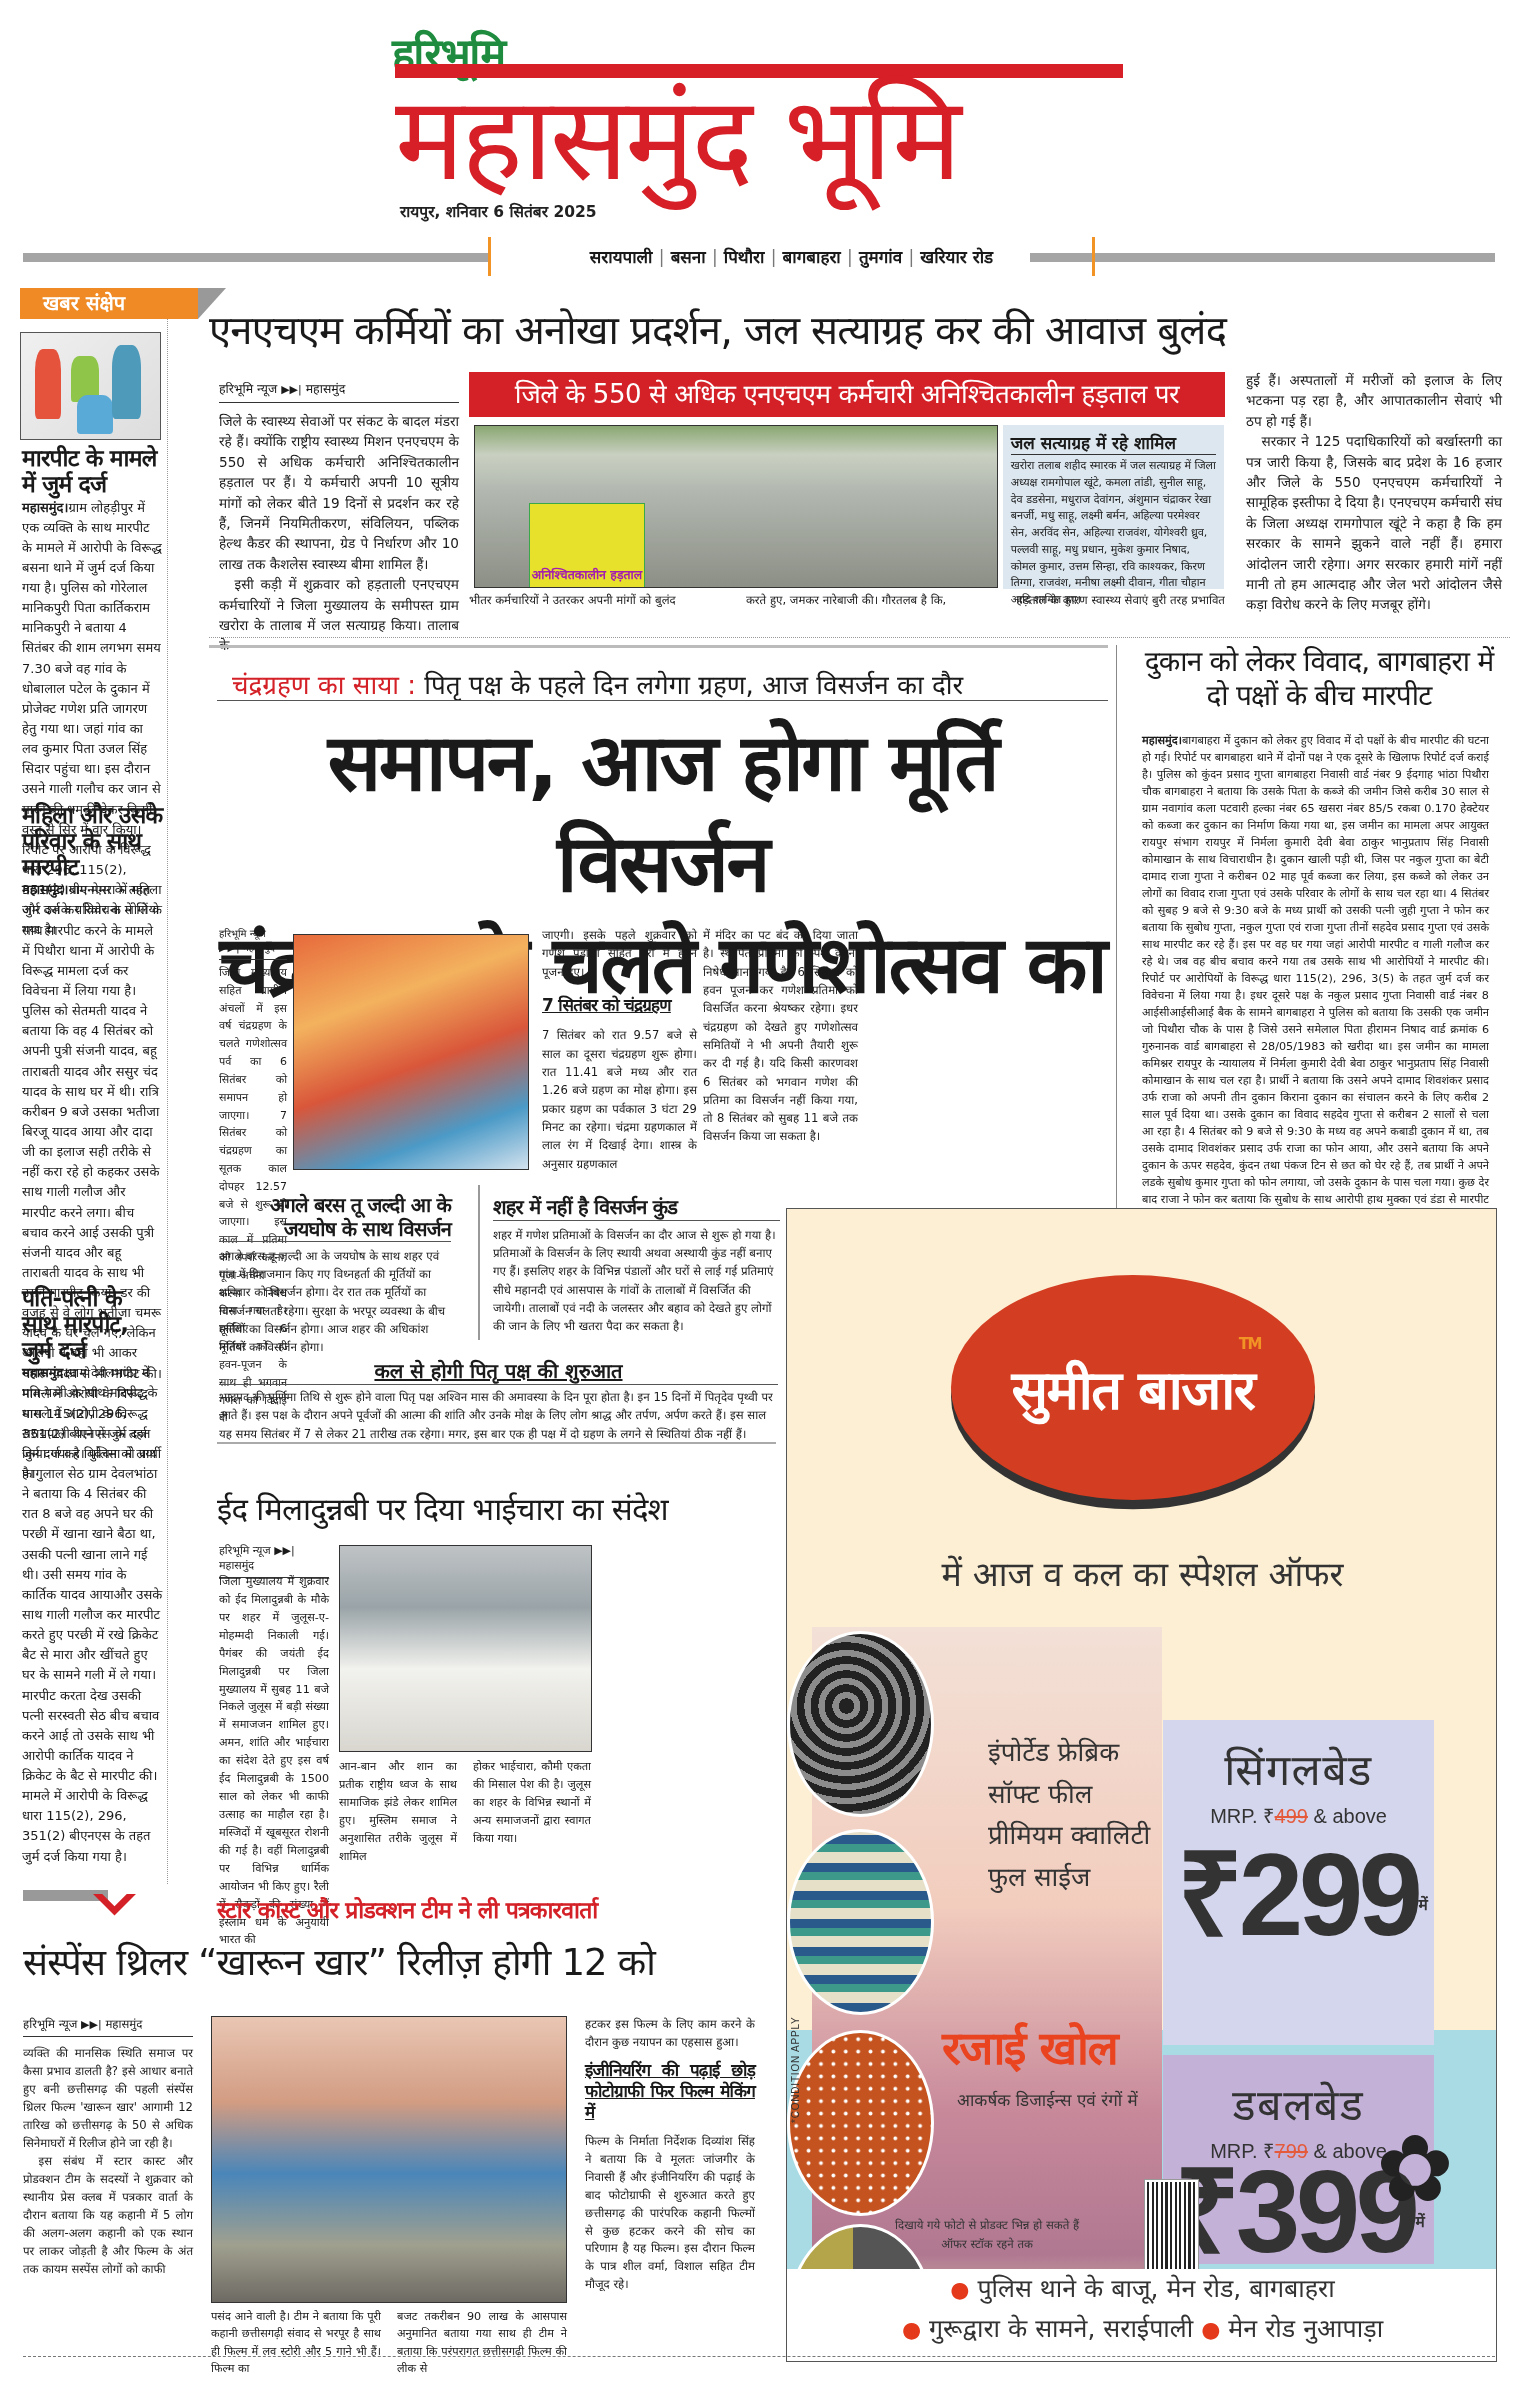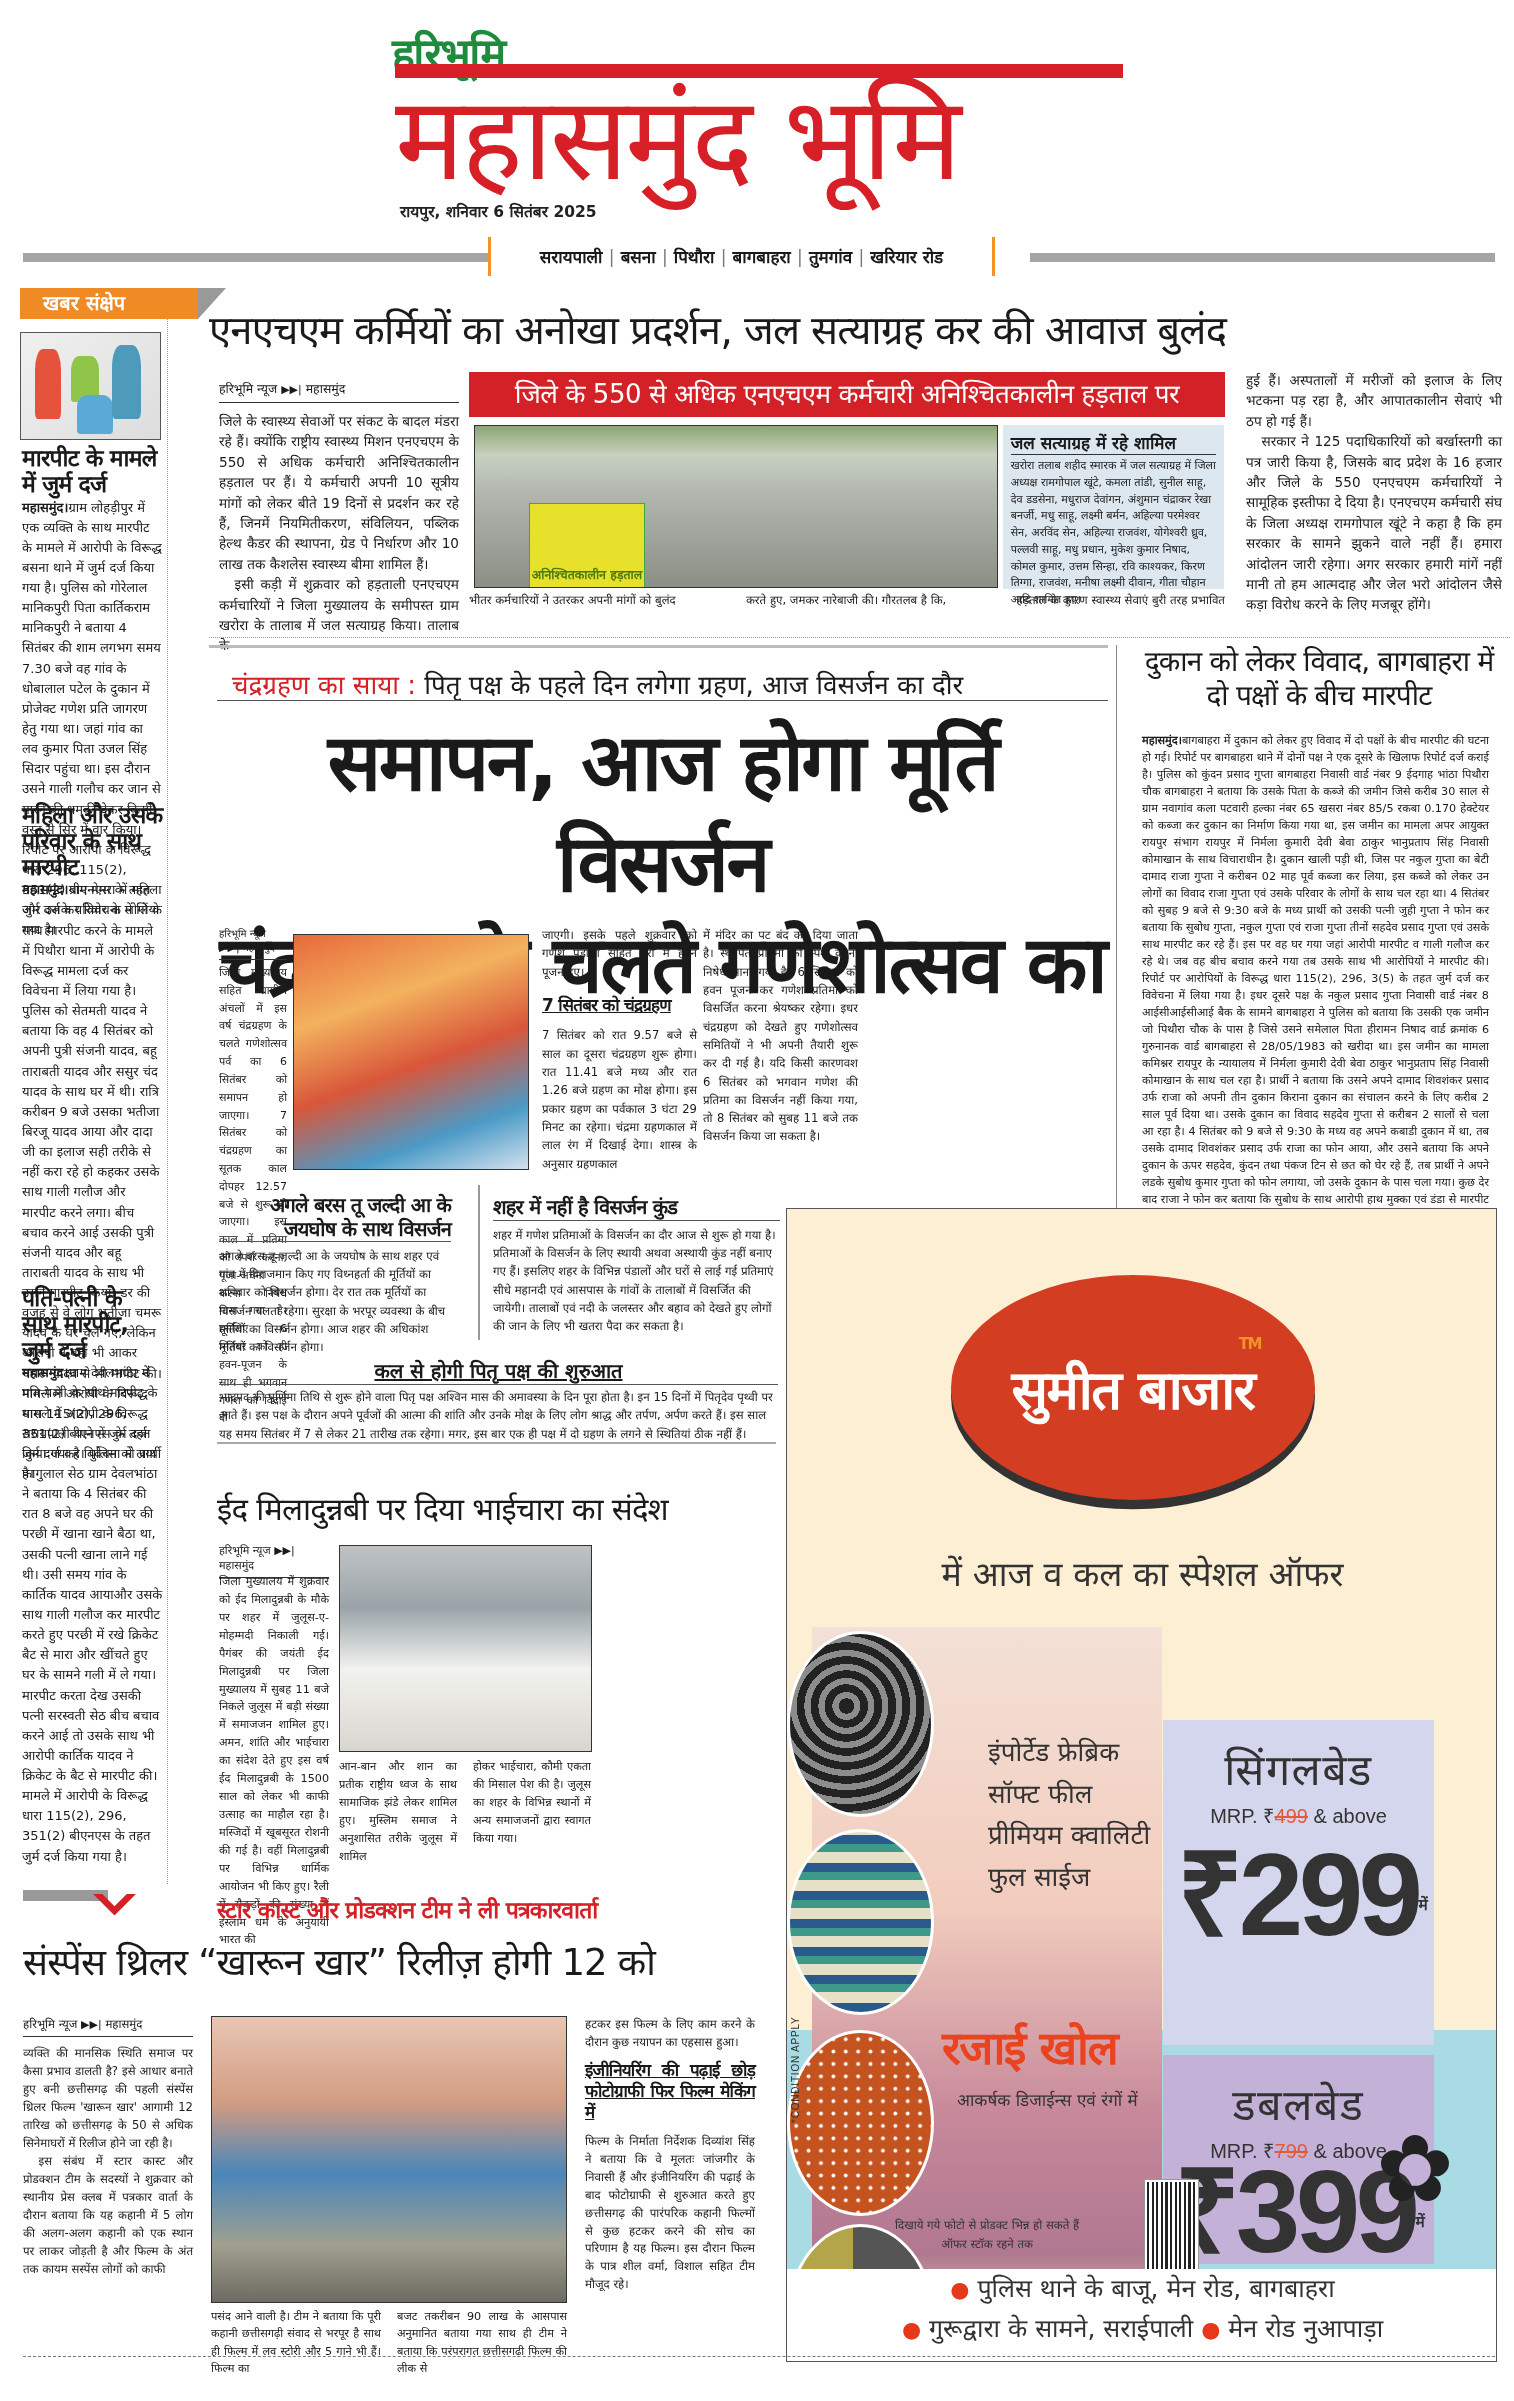--- a/index.html
+++ b/index.html
@@ -4,21 +4,21 @@
 <style>
   * { box-sizing: border-box; margin: 0; padding: 0; }
   body { width: 1514px; height: 2401px; background: #fff; font-family: "DejaVu Sans", sans-serif; color: #1a1a1a; position: relative; overflow: hidden; }
   .abs { position: absolute; }
   
   #brand-small { left: 392px; top: 23px; font-size: 43px; font-weight: bold; color: #1e8b3e; font-family: Liberation Mono, monospace; letter-spacing: -1.5px; }
   #brand-big { left: 395px; top: 64px; font-size: 116px; color: #d61f26; font-family: "DejaVu Sans", sans-serif; letter-spacing: -3.1px; line-height: 1; border-top: 14px solid #d61f26; padding-top: 3.1px; width: 728px; white-space: nowrap; }
   #dateline { left: 400px; top: 200px; font-size: 15.5px; font-weight: bold; color: #222; }
   #rule-left { left: 23px; top: 253px; width: 465px; height: 9.3px; background: #a5a5a5; }
   #rule-right { left: 1030px; top: 253px; width: 465px; height: 9.3px; background: #a5a5a5; }
-  #editions { left: 488px; top: 237px; width: 507px; height: 39px; display: flex; align-items: center; justify-content: center; gap: 6.2px; font-size: 17px; font-weight: bold; border-left: 3.1px solid #f29425; border-right: 3.1px solid #f29425; }
+  #editions { left: 488px; top: 237px; width: 607px; height: 39px; display: flex; align-items: center; justify-content: center; gap: 6.2px; font-size: 17px; font-weight: bold; border-left: 3.1px solid #f29425; border-right: 3.1px solid #f29425; }
   #editions span.sep { color: #777; font-weight: normal; }
   
   .vsep { width: 0; border-left: 1.5px dotted #999; }
   #brief-tab { left: 20px; top: 288px; width: 178px; height: 31px; background: #f08a24; color: #fff; font-size: 20px; font-weight: bold; padding-left: 23px; line-height: 31px; }
   #brief-tab::after { content:""; position:absolute; right:-28px; top:0; border-left: 28px solid #999; border-bottom: 31px solid transparent; }
   #brief-img { left: 20px; top: 332px; width: 141px; height: 108px; border: 0.8px solid #555; background: linear-gradient(135deg,#f0f0f0,#ddd); overflow: hidden; }
   .fig { position:absolute; border-radius: 30% 30% 10% 10%; }
   .brief-head { font-size: 23px; font-weight: bold; line-height: 1.12; letter-spacing: -0.8px; }
   .brief-body { font-size: 13px; line-height: 1.55; }
   .brief-body b { font-weight: bold; }
@@ -131,21 +131,21 @@
   <span>हरिभूमि न्यूज</span>
   <span class="arrow">▶▶|</span>
   <span>महासमुंद</span>
 </div>
 <div class="abs col-text" style="left:219px;top:411px;width:240px;">
   <p>जिले के स्वास्थ्य सेवाओं पर संकट के बादल मंडरा रहे हैं। क्योंकि राष्ट्रीय स्वास्थ्य मिशन एनएचएम के 550 से अधिक कर्मचारी अनिश्चितकालीन हड़ताल पर हैं। ये कर्मचारी अपनी 10 सूत्रीय मांगों को लेकर बीते 19 दिनों से प्रदर्शन कर रहे हैं, जिनमें नियमितीकरण, संविलियन, पब्लिक हेल्थ कैडर की स्थापना, ग्रेड पे निर्धारण और 10 लाख तक कैशलेस स्वास्थ्य बीमा शामिल हैं।</p>
   <p style="text-indent:15.5px">इसी कड़ी में शुक्रवार को हड़ताली एनएचएम कर्मचारियों ने जिला मुख्यालय के समीपस्त ग्राम खरोरा के तालाब में जल सत्याग्रह किया। तालाब के</p>
 </div>
 <div class="abs" id="nhm-banner">जिले के 550 से अधिक एनएचएम कर्मचारी अनिश्चितकालीन हड़ताल पर</div>
 <div class="abs" id="nhm-photo" title="तालाब में जल सत्याग्रह करते एनएचएम कर्मचारी">
-  <div style="position:absolute;left:54px;top:77px;width:116px;height:85px;background:#e8e12b;border:1.5px solid #3aa84a;color:#4d7c0f;font-size:12.4px;text-align:center;padding-top:62px;font-weight:bold;">अनिश्चितकालीन हड़ताल</div>
+  <div style="position:absolute;left:54px;top:77px;width:116px;height:85px;background:#e8e12b;border:1.5px solid #3aa84a;color:#a21caf;font-size:12.4px;text-align:center;padding-top:62px;font-weight:bold;">अनिश्चितकालीन हड़ताल</div>
 </div>
 <div class="abs" id="nhm-box">
   <div id="nhm-box-title">जल सत्याग्रह में रहे शामिल</div>
   <div id="nhm-box-text">खरोरा तलाब शहीद स्मारक में जल सत्याग्रह में जिला अध्यक्ष रामगोपाल खूंटे, कमला तांडी, सुनील साहू, देव डडसेना, मधुराज देवांगन, अंशुमान चंद्राकर रेखा बनर्जी, मधु साहू, लक्ष्मी बर्मन, अहिल्या परमेश्वर सेन, अरविंद सेन, अहिल्या राजवंश, योगेश्वरी ध्रुव, पल्लवी साहू, मधु प्रधान, मुकेश कुमार निषाद, कोमल कुमार, उत्तम सिन्हा, रवि काश्यकर, किरण तिग्गा, राजवंश, मनीषा लक्ष्मी दीवान, गीता चौहान आदि शामिल हुए।</div>
 </div>
 <div class="abs" id="nhm-captionrow">
   <span>भीतर कर्मचारियों ने उतरकर अपनी मांगों को बुलंद</span>
   <span>करते हुए, जमकर नारेबाजी की। गौरतलब है कि,</span>
   <span>हड़ताल के कारण स्वास्थ्य सेवाएं बुरी तरह प्रभावित</span>
 </div>

